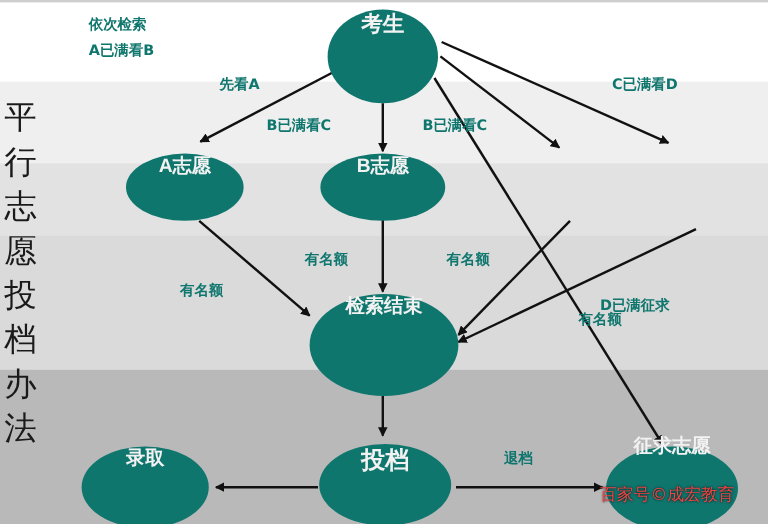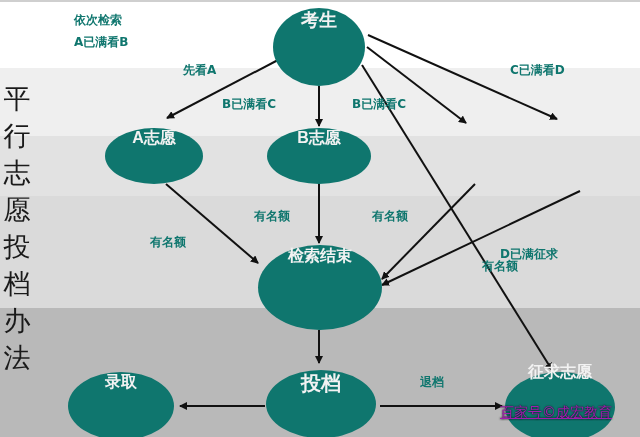--- a/index.html
+++ b/index.html
@@ -10,21 +10,21 @@
   .b2 { top: 68px; height: 68px; background: #efefef; }
   .b3 { top: 136px; height: 60px; background: #e2e2e2; }
   .b4 { top: 196px; height: 112px; background: #dadada; }
   .b5 { top: 308px; height: 129px; background: #b9b9b9; }
   svg.edges { position: absolute; left: 0; top: 0; }
   .node { position: absolute; background: #0f766e; border-radius: 50%; color: #f2f2f2; display: flex; align-items: flex-start; justify-content: center; text-align: center; font-weight: bold; font-family: Liberation Sans, sans-serif; }
   .node span { display: block; }
   .lbl { position: absolute; font-weight: bold; font-size: 12px; color: #0f766e; white-space: nowrap; }
   .title-v { position: absolute; left: 2px; top: 80px; width: 30px; font-size: 27px; line-height: 37px; color: #1a1a1a; text-align: center; }
   .title-v span { display: block; }
-  .wm { position: absolute; left: 500px; top: 404px; color: #a21caf; font-size: 14px; text-shadow: 0 0 2px #000; letter-spacing: 0px; white-space: nowrap; text-decoration: underline; }
+  .wm { position: absolute; left: 500px; top: 404px; color: #ef4444; font-size: 14px; text-shadow: 0 0 2px #000; letter-spacing: 0px; white-space: nowrap; }
 </style>
 </head>
 <body>
 
 <div class="stage">
   <div class="band b1"></div>
   <div class="band b2"></div>
   <div class="band b3"></div>
   <div class="band b4"></div>
   <div class="band b5"></div>

